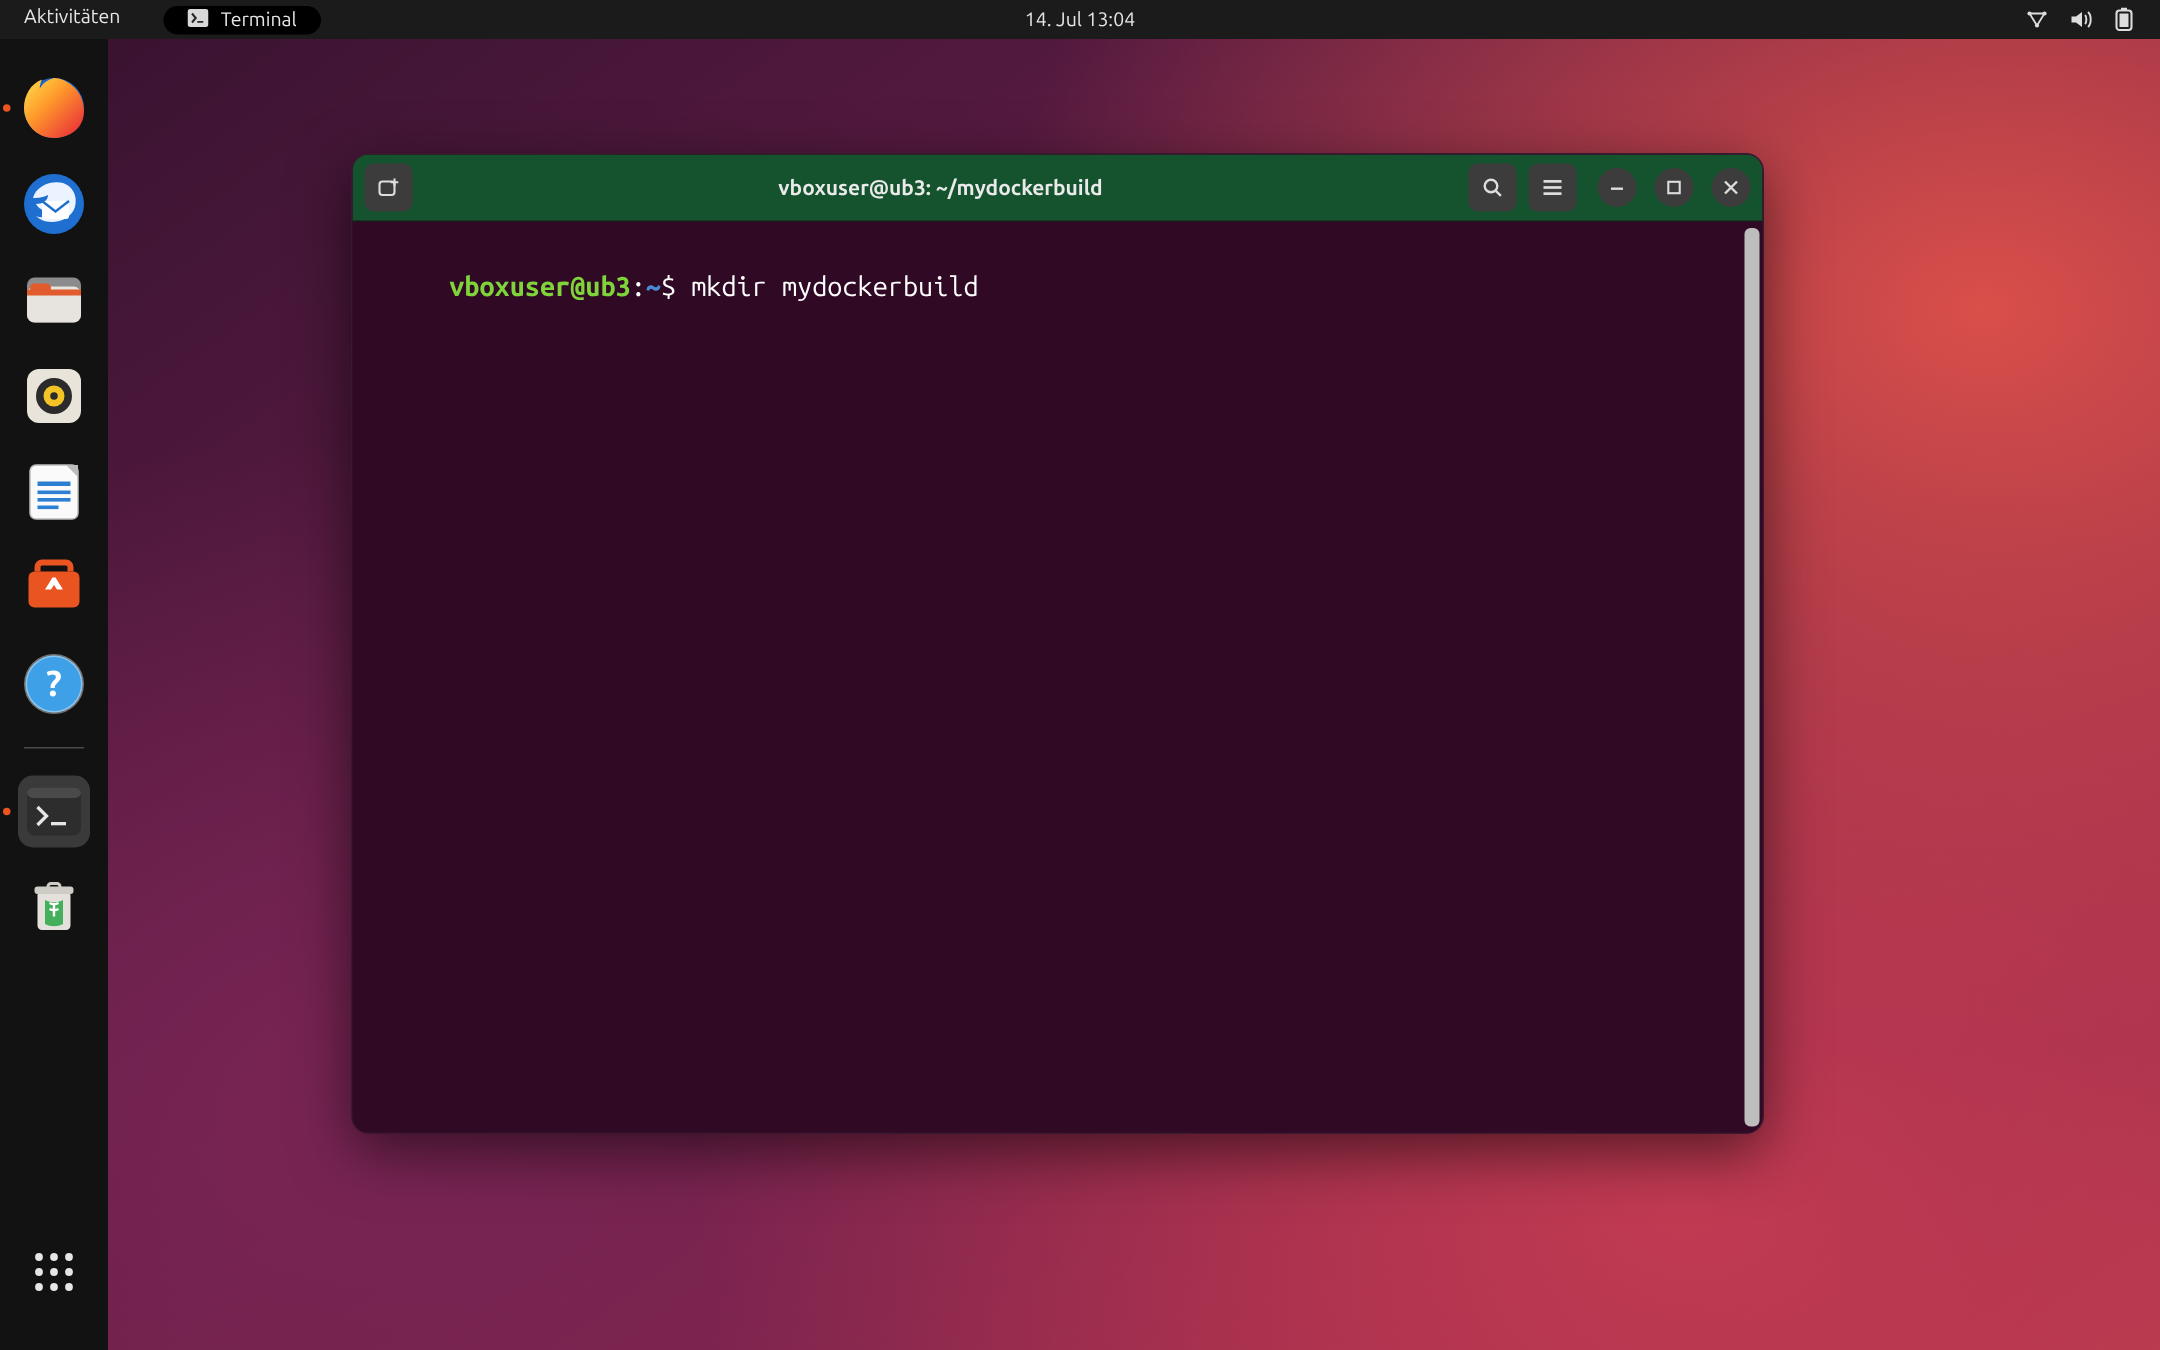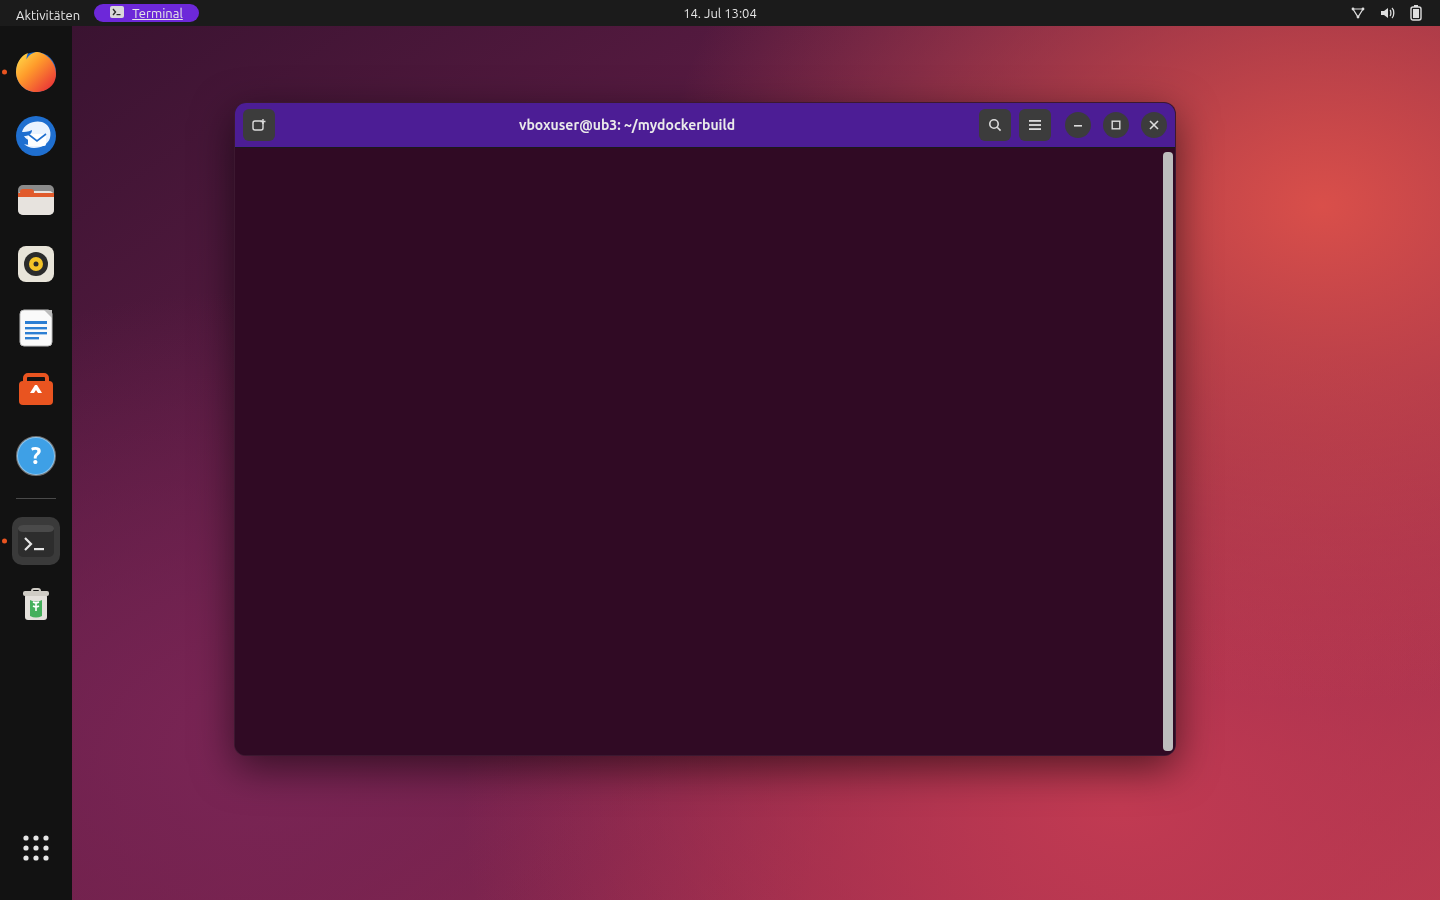--- a/index.html
+++ b/index.html
@@ -11,25 +11,25 @@
       radial-gradient(ellipse 1100px 800px at 1050px 780px, #c13a52 0%, rgba(193,58,82,0) 60%),
       radial-gradient(ellipse 900px 700px at 180px 720px, #7a2555 0%, rgba(122,37,85,0) 65%),
       linear-gradient(145deg,#3a1331 0%, #5d1c44 35%, #732047 55%, #962a4c 80%, #b33a4d 100%);
   }
   
   #topbar{
     position:absolute;left:0;top:0;right:0;height:26px;
     background:#1b1b1b;color:#e6e6e6;
     display:flex;align-items:center;font-size:13px;
   }
-  #topbar .left{display:flex;align-items:flex-end;gap:14px;padding-left:16px;}
+  #topbar .left{display:flex;align-items:flex-start;gap:29px;padding-left:16px;}
   #topbar .activities{cursor:pointer;}
   #topbar .app-indicator{
     display:flex;align-items:center;gap:8px;
-    background:#6d28d9;padding:2px 16px;border-radius:14px;text-decoration:underline;
+    background:#000000;padding:2px 16px;border-radius:14px;
   }
   #topbar .app-indicator .term-mini{display:inline-block;}
   #topbar .center{position:absolute;left:50%;transform:translateX(-50%);text-align:right;}
   #topbar .right{margin-left:auto;display:flex;align-items:center;gap:14px;padding-right:18px;}
   #topbar .right svg{display:block;}
   
   #dock{
     position:absolute;left:0;top:26px;width:72px;bottom:0;
     background:rgba(20,20,20,0.92);
     display:flex;flex-direction:column;align-items:center;padding-top:22px;gap:16px;
@@ -46,21 +46,21 @@
   .dock-spacer-line{width:40px;height:1px;background:#4a4a4a;margin:2px 0;}
   .apps-grid{margin-top:auto;margin-bottom:28px;}
   
   #terminal-window{
     position:absolute;left:234px;top:102px;width:940px;height:652px;
     background:#300a24;border-radius:12px;box-shadow:0 12px 40px rgba(0,0,0,0.55);
     display:flex;flex-direction:column;overflow:hidden;
     border:1px solid rgba(255,255,255,0.06);
   }
   .titlebar{
-    height:44px;background:#4c1d95;display:flex;align-items:center;
+    height:44px;background:#14532d;display:flex;align-items:center;
     padding:0 8px;gap:8px;border-bottom:1px solid #1a1a1a;
   }
   .tb-btn{
     width:32px;height:32px;border-radius:6px;background:#3c3c3c;
     display:flex;align-items:center;justify-content:center;cursor:pointer;
   }
   .titlebar .title{
     flex:1;text-align:center;color:#eaeaea;font-size:14px;font-weight:600;
   }
   .win-controls{display:flex;gap:12px;margin-left:6px;}
@@ -271,14 +271,17 @@
       <div class="win-btn">
         <svg width="12" height="12" viewBox="0 0 12 12">
             <path d="M2 2l8 8M10 2l-8 8" stroke="#ddd" stroke-width="1.6"></path>
           </svg>
       </div>
     </div>
   </div>
 
   <div class="terminal-body">
     <div class="scrollbar"></div>
+    <div class="t-line">
+      <span class="p-user">vboxuser@ub3</span><span class="p-cmd">:</span><span class="p-path">~</span><span class="p-cmd">$</span><span class="p-cmd"> </span><span class="p-cmd">mkdir mydockerbuild</span>
+    </div>
   </div>
 </div>
 
 </body></html>

